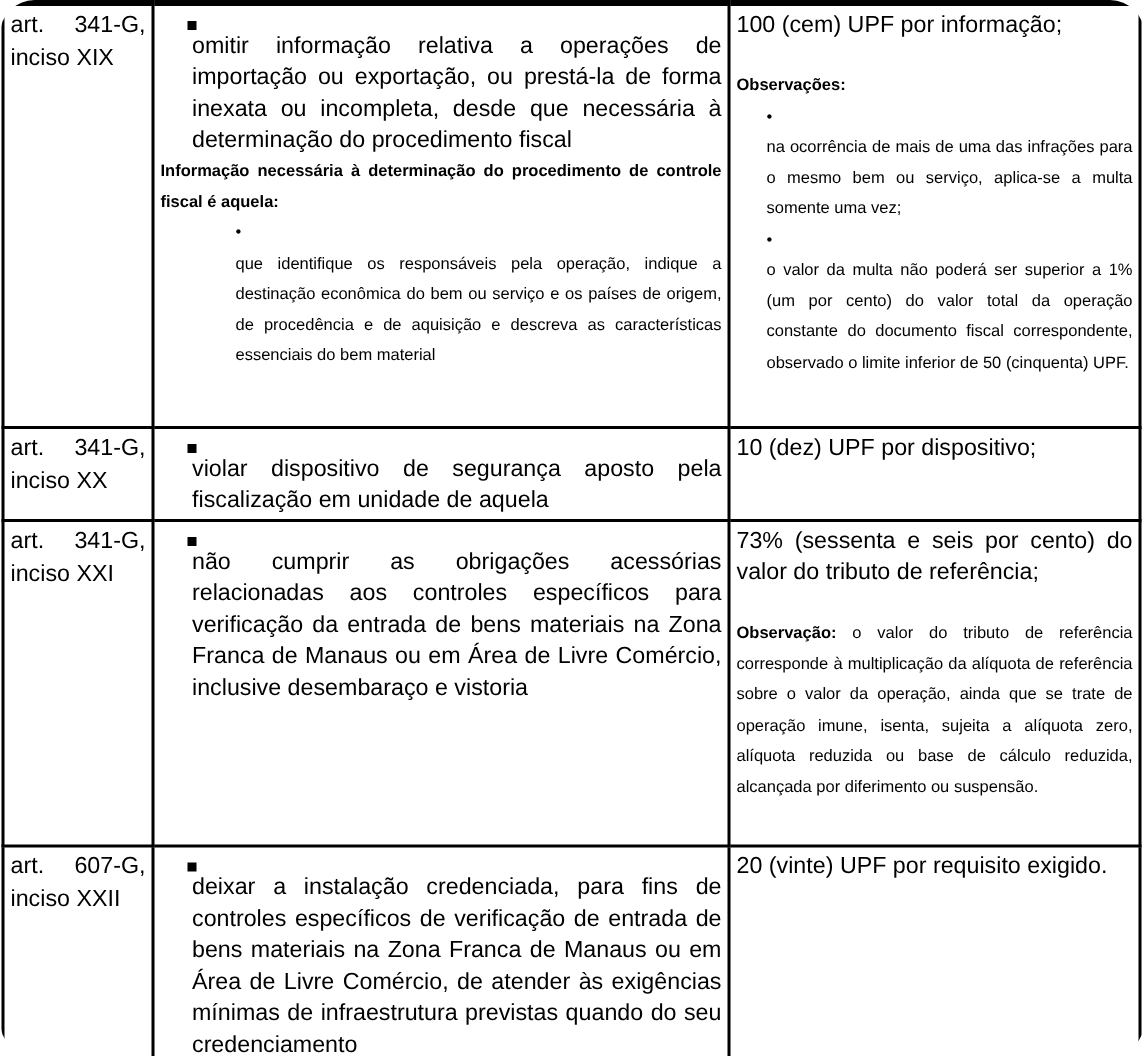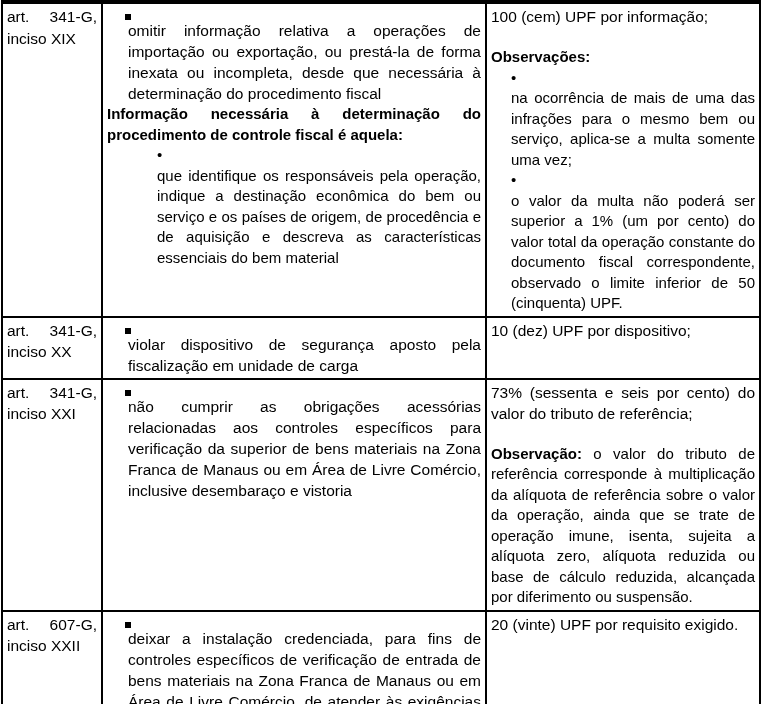--- a/index.html
+++ b/index.html
@@ -7,41 +7,42 @@
     width: 763px;
     background: #ffffff;
     color: #000000;
     font-family: "Liberation Sans", sans-serif;
   }
   .page {
     width: 763px;
     height: 704px;
     overflow: hidden;
     background: #ffffff;
+    border-radius: 23px;
   }
   table.law-table {
     border-collapse: collapse;
     table-layout: fixed;
     width: 758px;
     margin-left: 1px;
   }
   table.law-table td {
     border: 2px solid #000000;
     vertical-align: top;
     padding: 2px 4px 2px 4px;
     overflow: hidden;
   }
   col.c-ref { width: 100px; }
   col.c-inf { width: 384px; }
   col.c-pen { width: 274px; }
 
   tr.sliver td { height: 1px; padding: 0; }
 
   .t-main  { font-size: 15.5px; line-height: 21px; text-align: justify; }
-  .t-small { font-size: 15px; line-height: 20.5px; text-align: justify; }
+  .t-small { font-size: 11px; line-height: 20.5px; text-align: justify; }
   .bold { font-weight: bold; }
 
   .ref-cell { font-size: 15.5px; line-height: 21.5px; text-align: justify; }
 
   
   .li { display: flex; align-items: flex-start; flex-direction: column; }
   .sq-bullet {
     flex: 0 0 auto;
     width: 6px; height: 6px;
     background: #000000;
@@ -109,36 +110,36 @@
       </td>
     </tr>
 
     <tr style="height:42px;">
       <td>
         <div class="ref-cell">art. 341-G, inciso XX</div>
       </td>
       <td>
         <div class="li t-main">
           <span class="sq-bullet"></span>
-          <div class="li-sq-text">violar dispositivo de segurança aposto pela fiscalização em unidade de carga</div>
+          <div class="li-sq-text">violar dispositivo de segurança aposto pela fiscalização em unidade de aquela</div>
         </div>
       </td>
       <td>
         <div class="t-main">10 (dez) UPF por dispositivo;</div>
       </td>
     </tr>
 
     <tr style="height:217px;">
       <td>
         <div class="ref-cell">art. 341-G, inciso XXI</div>
       </td>
       <td>
         <div class="li t-main">
           <span class="sq-bullet"></span>
-          <div class="li-sq-text">não cumprir as obrigações acessórias relacionadas aos controles específicos para verificação da superior de bens materiais na Zona Franca de Manaus ou em Área de Livre Comércio, inclusive desembaraço e vistoria</div>
+          <div class="li-sq-text">não cumprir as obrigações acessórias relacionadas aos controles específicos para verificação da entrada de bens materiais na Zona Franca de Manaus ou em Área de Livre Comércio, inclusive desembaraço e vistoria</div>
         </div>
       </td>
       <td>
         <div class="t-main">73% (sessenta e seis por cento) do valor do tributo de referência;</div>
         <div class="t-small obs-para">
           <span class="bold">Observação: </span>
           <span>o valor do tributo de referência corresponde à multiplicação da alíquota de referência sobre o valor da operação, ainda que se trate de operação imune, isenta, sujeita a alíquota zero, alíquota reduzida ou base de cálculo reduzida, alcançada por diferimento ou suspensão.</span>
         </div>
       </td>
     </tr>

